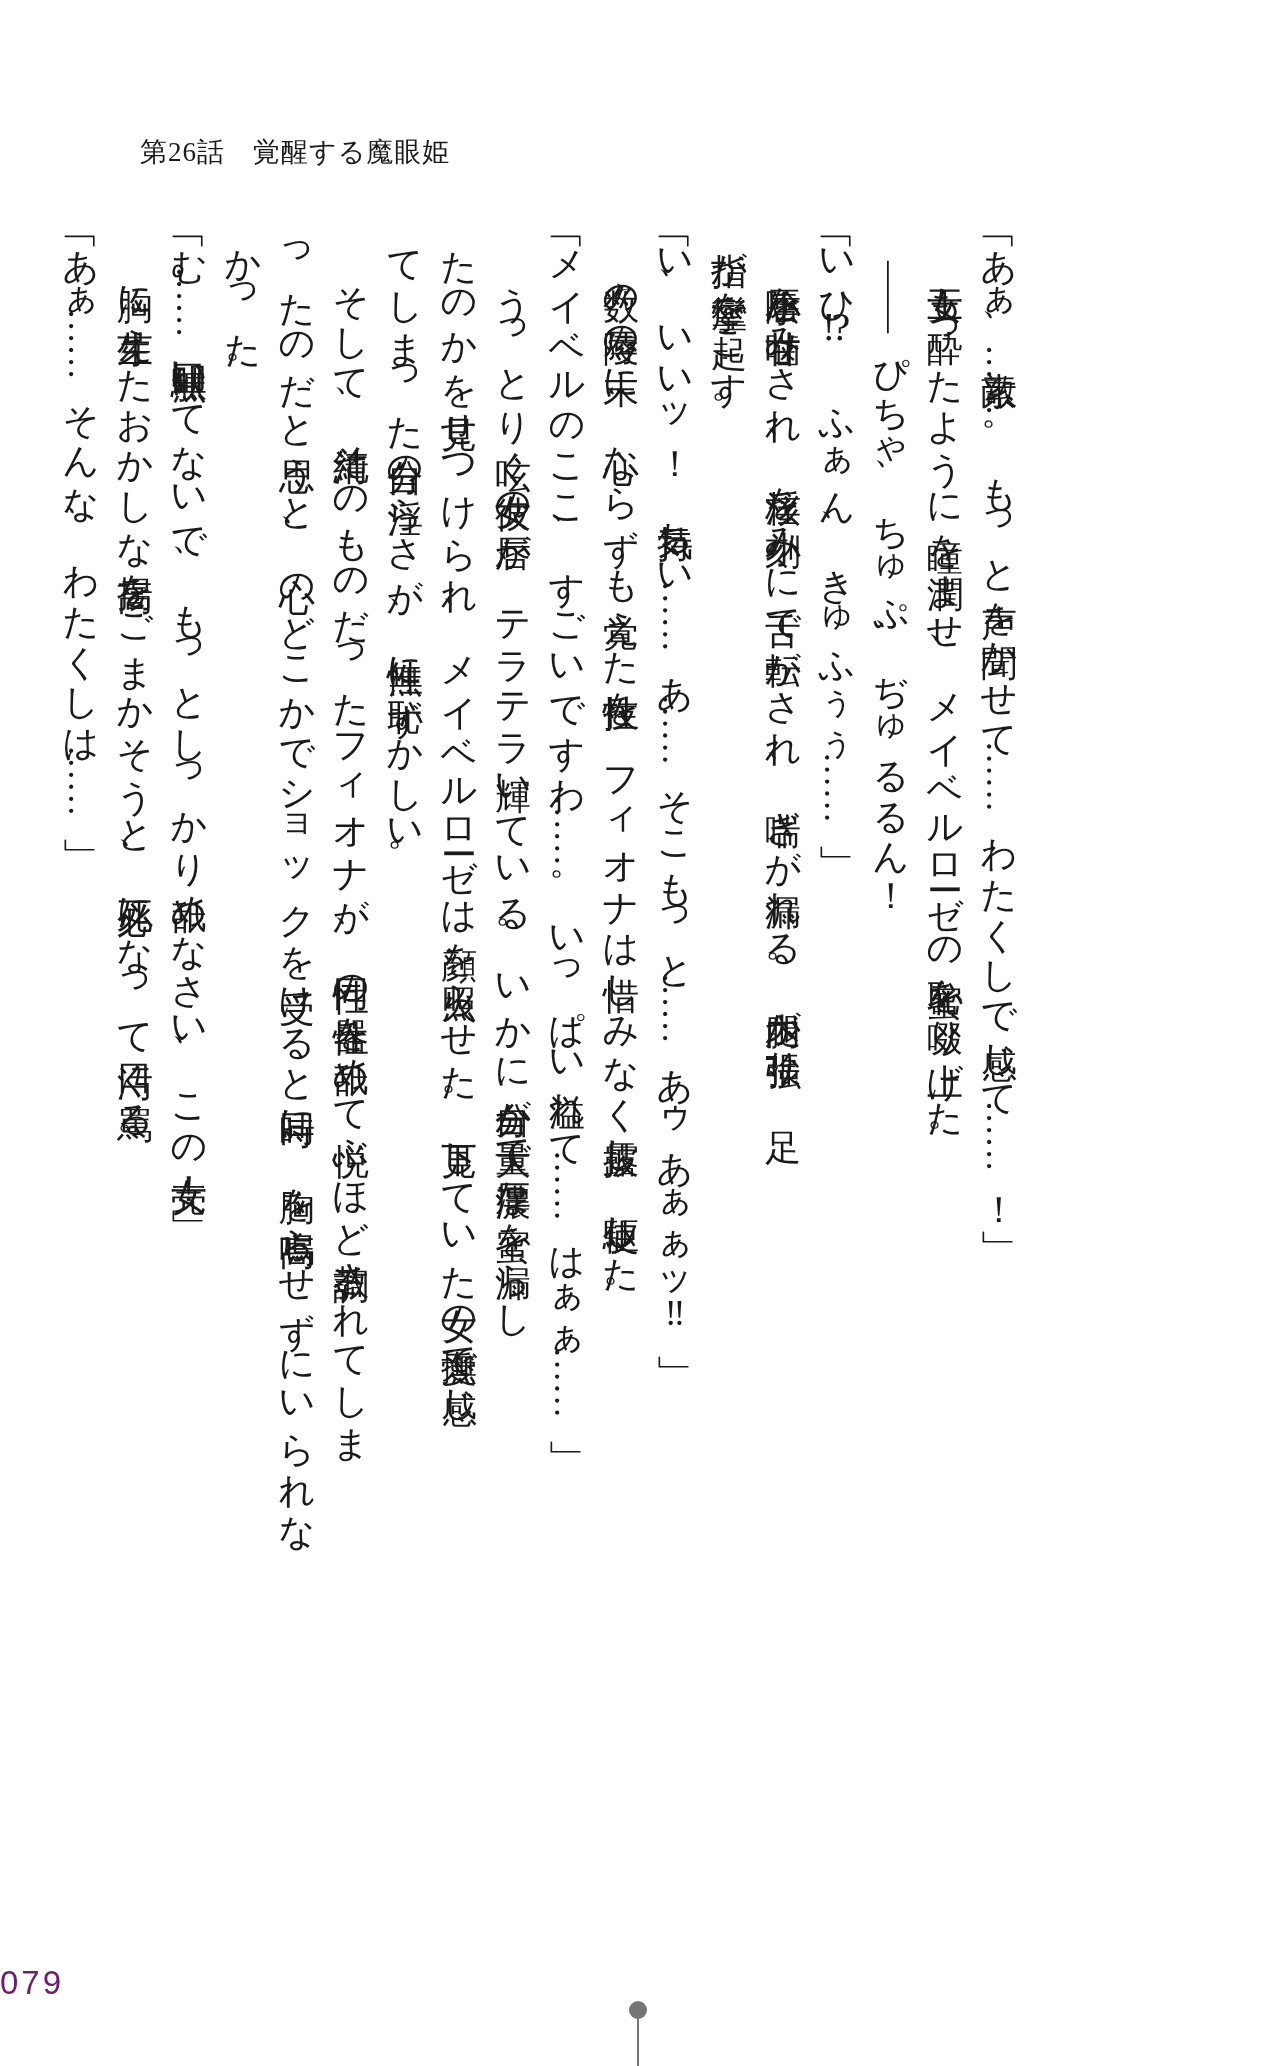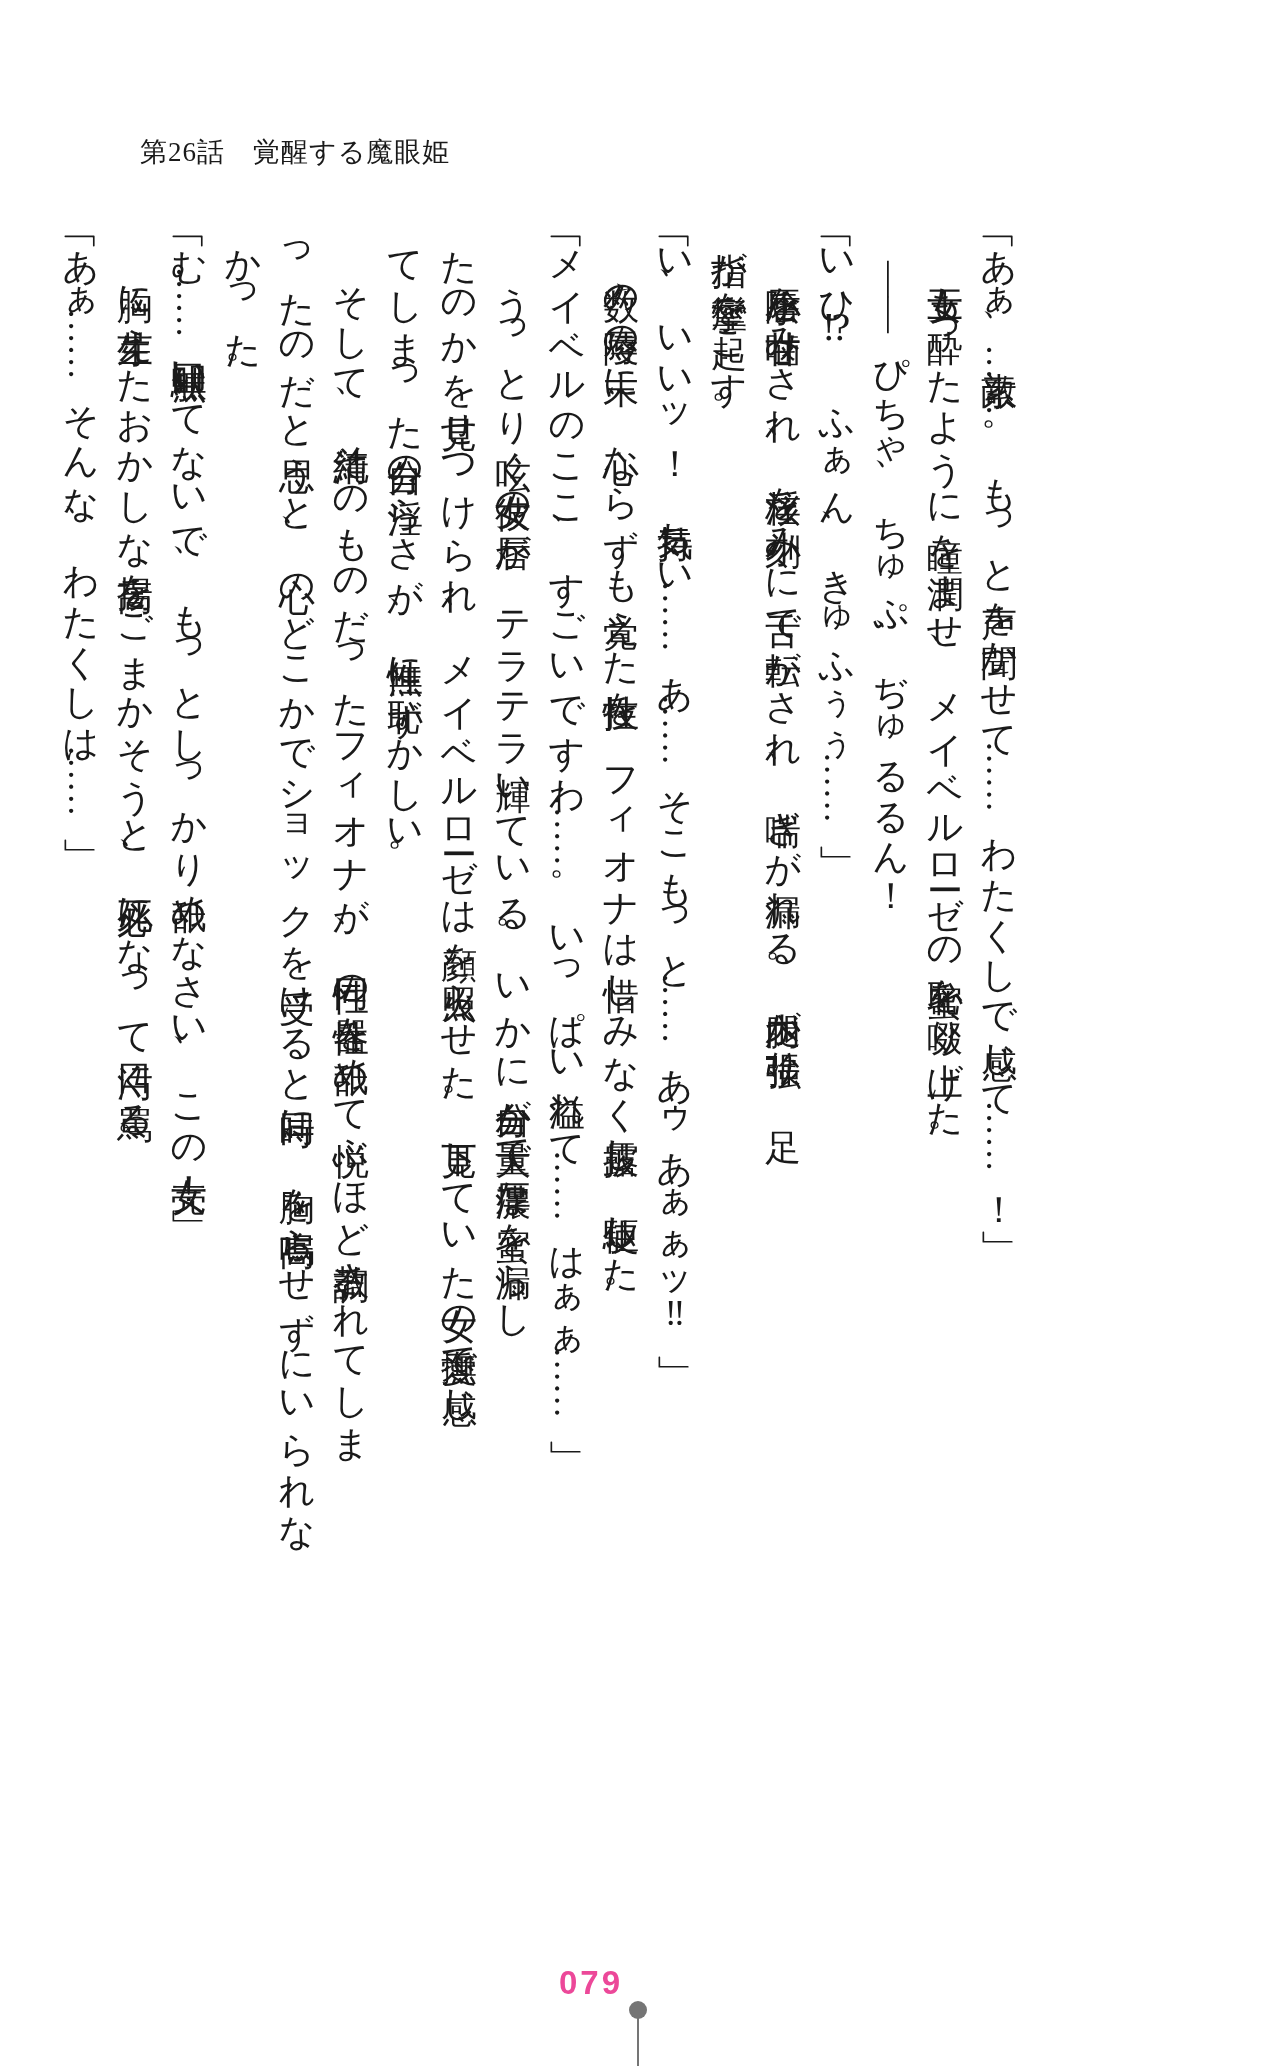--- a/index.html
+++ b/index.html
@@ -31,26 +31,25 @@
   .tline {
     line-height:54px;
     white-space:nowrap;
     letter-spacing:0;
   }
   .tline.indent { text-indent:36px; }
   .page-number {
     position:absolute;
     left:0; right:0;
     top:1964px;
-    text-align:center;
     font-family:"Liberation Sans","DejaVu Sans",sans-serif;
     font-size:33px;
-    font-weight:700;
+    font-weight:400;
     letter-spacing:3px;
-    color:#ec4899;
+    color:#701a75;
   }
   .footer-dot {
     position:absolute;
     left:629px; top:2001px;
     width:18px; height:18px;
     border-radius:50%;
     background:#757575;
   }
   .footer-line {
     position:absolute;

